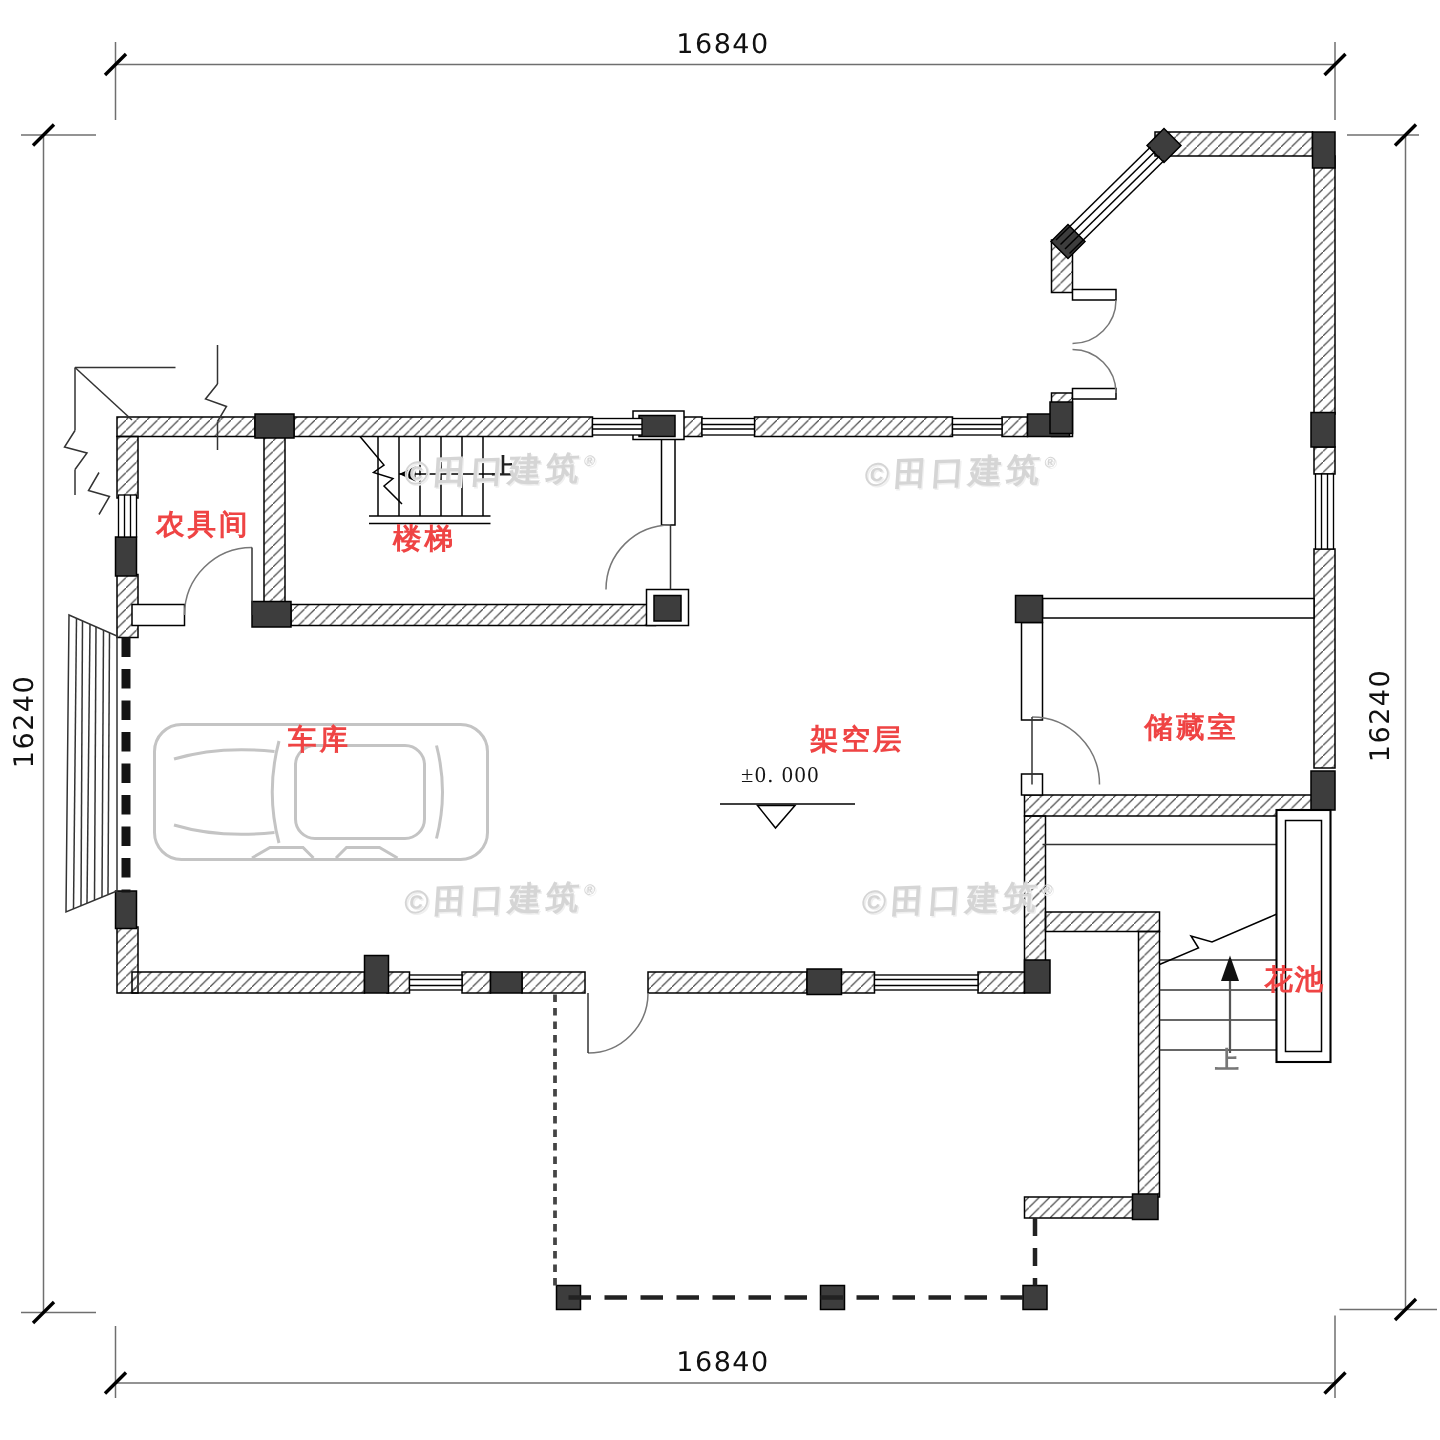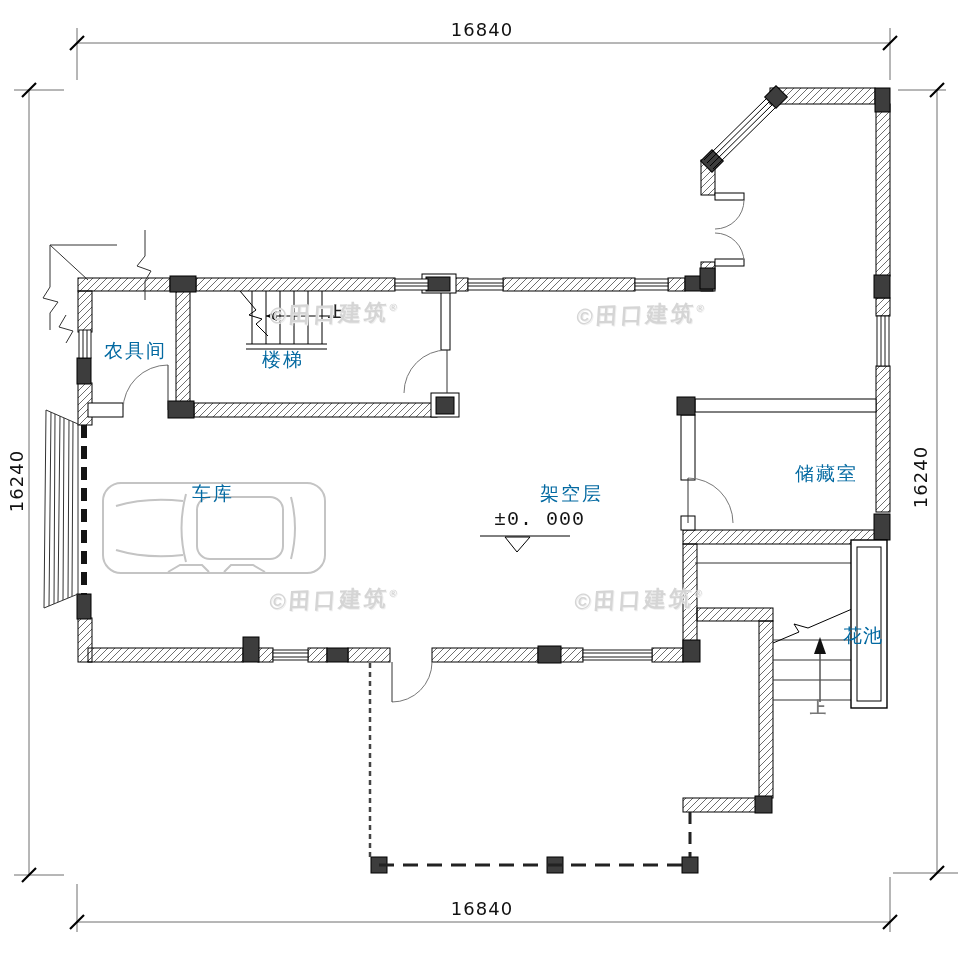--- a/index.html
+++ b/index.html
@@ -1,26 +1,26 @@
 <!DOCTYPE html>
 <html><head>
 <meta charset="utf-8">
 <style>
   html,body{margin:0;padding:0;background:#fff;}
   .plan{position:relative;width:960px;height:960px;background:#ffffff;overflow:hidden;
         font-family:"Liberation Sans","DejaVu Sans",sans-serif;}
   .plan svg{position:absolute;left:0;top:0;}
-  .lbl{position:absolute;color:#0369a1;font-size:19px;font-weight:400;letter-spacing:2px;
+  .lbl{position:absolute;color:#ef4444;font-size:19px;font-weight:700;letter-spacing:2px;
        white-space:nowrap;line-height:1;}
   .dim{position:absolute;color:#111;font-size:18px;font-weight:400;letter-spacing:1px;
        font-family:"DejaVu Sans","Liberation Sans",sans-serif;white-space:nowrap;line-height:1;}
   .dim.vert{transform:translate(-50%,-50%) rotate(-90deg);}
   .dim.horiz{transform:translate(-50%,0);}
-  .elev{position:absolute;color:#141414;font-size:20px;font-weight:500;letter-spacing:1px;
-        font-family:Liberation Mono, monospace;white-space:nowrap;line-height:1;}
+  .elev{position:absolute;color:#141414;font-size:15px;font-weight:500;letter-spacing:1px;
+        font-family:Liberation Serif, serif;white-space:nowrap;line-height:1;}
   .up{position:absolute;color:#222;font-size:15px;font-weight:600;line-height:1;}
   .up.outdoor{color:#777;font-size:16px;}
   .wm{position:absolute;color:#d5d5d5;font-size:22px;font-weight:700;letter-spacing:3px;
       white-space:nowrap;line-height:1;transform:translate(-50%,-50%) skewX(-6deg) rotate(-2deg);
       text-shadow:1px 1px 0 #efefef;}
   .wm sup{font-size:10px;letter-spacing:0;}
 </style>
 </head>
 <body>
 
@@ -255,22 +255,22 @@
   <g stroke="#000" stroke-width="1" fill="none">
     <line x1="480" y1="536" x2="570" y2="536"></line>
     <path d="M505,537 L530,537 L517,552 Z"></path>
   </g>
 </svg>
 
 <div class="lbl" style="left:104px;top:341px;">农具间</div>
 <div class="lbl" style="left:262px;top:350px;">楼梯</div>
 <div class="lbl" style="left:192px;top:484px;">车库</div>
 <div class="lbl" style="left:540px;top:484px;">架空层</div>
-<div class="lbl" style="left:763px;top:464px;margin-left:32px;">储藏室</div>
-<div class="lbl" style="left:843px;top:626px;letter-spacing:1px;">花池</div>
+<div class="lbl" style="left:763px;top:476px;">储藏室</div>
+<div class="lbl" style="left:843px;top:644px;letter-spacing:1px;">花池</div>
 
 <div class="elev" style="left:494px;top:510px;">±0. 000</div>
 
 <div class="up" style="left:328px;top:304px;">上</div>
 <div class="up outdoor" style="left:810px;top:700px;">上</div>
 
 <div class="dim horiz" style="left:482px;top:21px;">16840</div>
 <div class="dim horiz" style="left:482px;top:900px;">16840</div>
 <div class="dim vert" style="left:17px;top:481px;">16240</div>
 <div class="dim vert" style="left:921px;top:477px;">16240</div>

